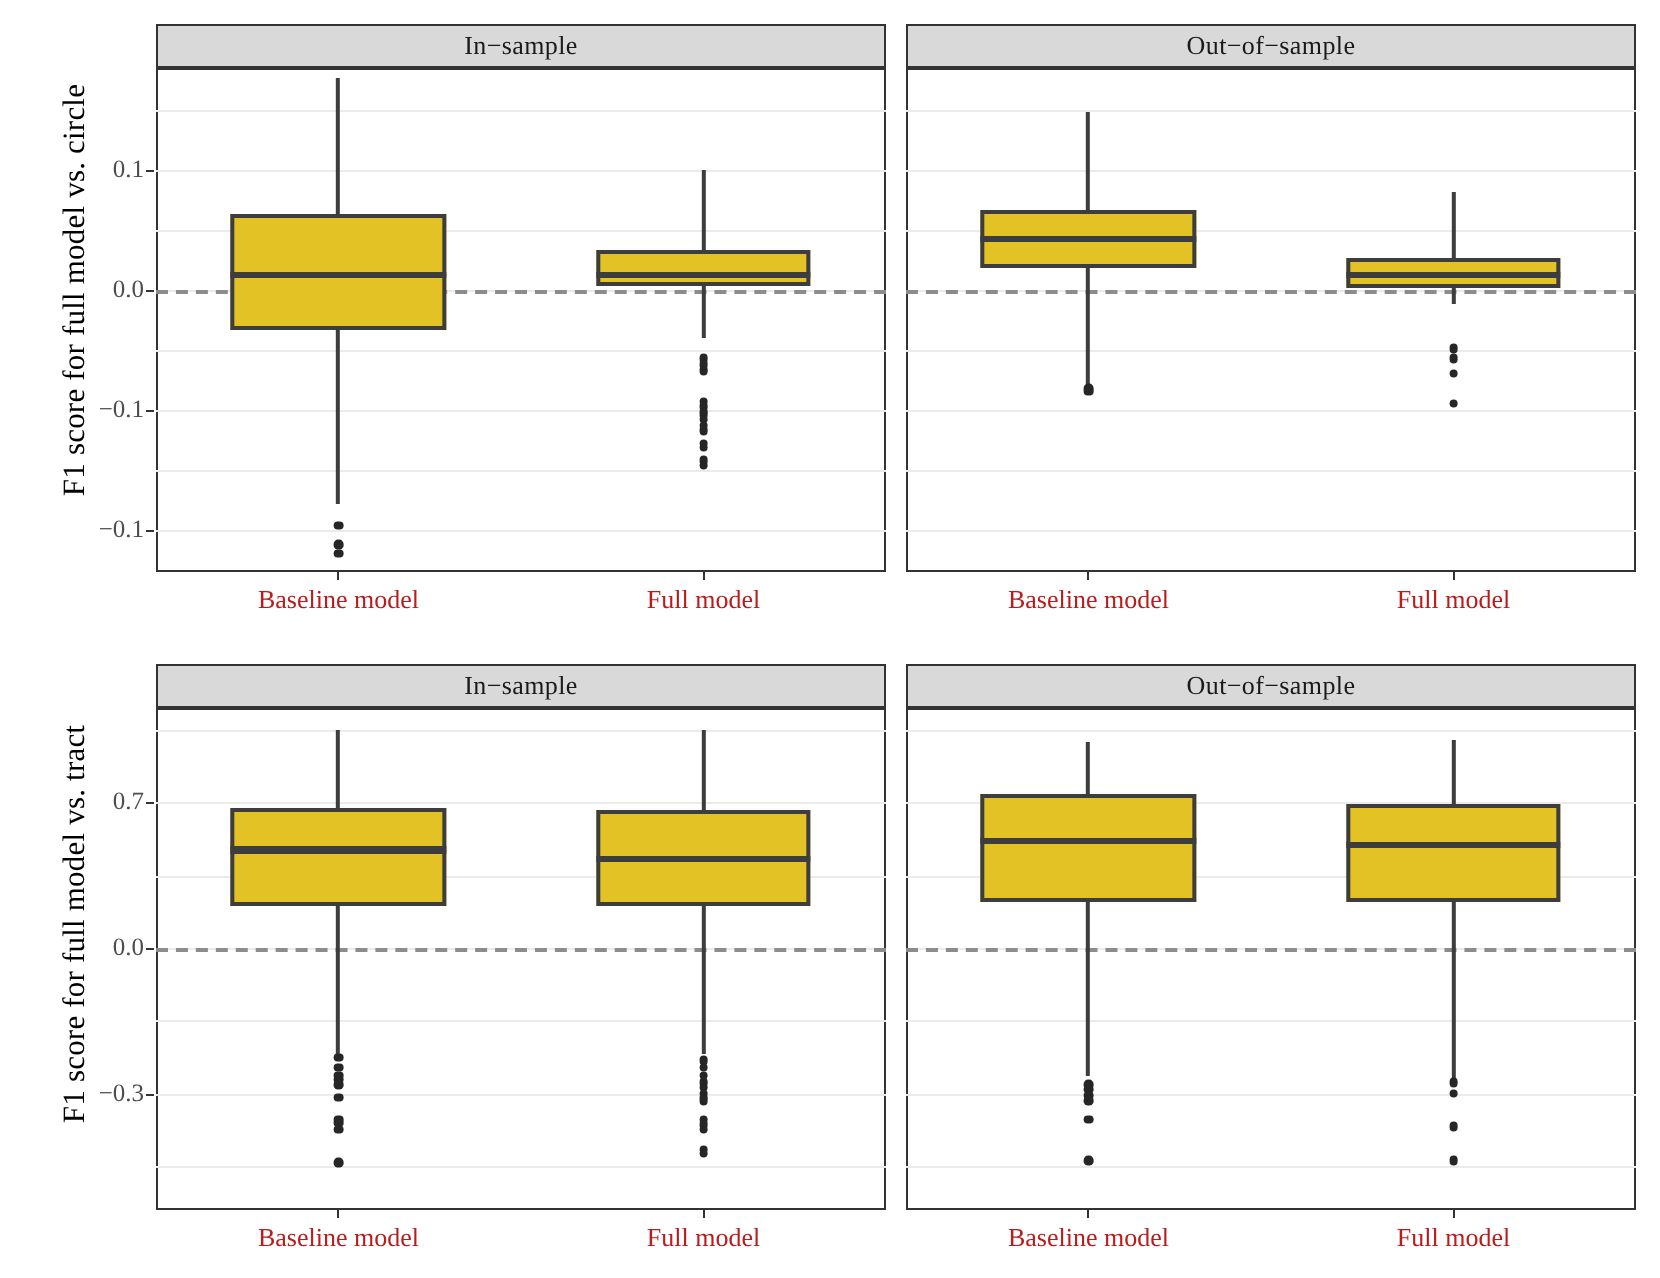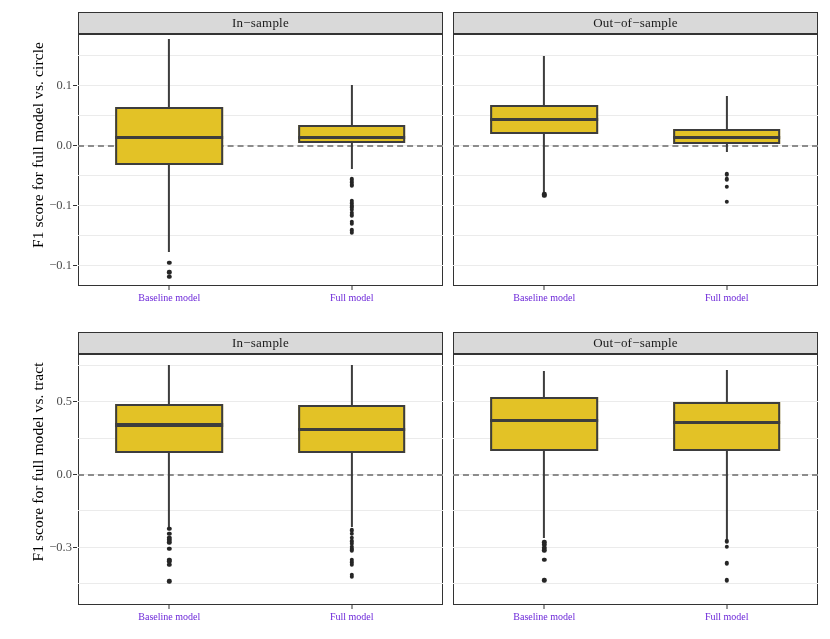--- a/index.html
+++ b/index.html
@@ -139,22 +139,22 @@
   
   .xtick-mark {
     position: absolute;
     width: 1px;
     height: 4px;
     background: #333333;
     transform: translateX(-50%);
   }
   .xtick-label {
     position: absolute;
-    font-size: 10px;
-    color: #6d28d9;
+    font-size: 13px;
+    color: #b91c1c;
     white-space: nowrap;
     transform: translateX(-50%);
   }
 </style>
 </head>
 <body>
 
 <div id="figure">
     <div class="facet-row row-top">
       <div class="axis-title">F1 score for full model vs. circle</div>
@@ -246,21 +246,21 @@
       <div class="xtick-label" style="left: 544.25px; top: 292px;">Baseline model</div>
       <div class="xtick-mark" style="left: 726.75px; top: 286px;"></div>
       <div class="xtick-label" style="left: 726.75px; top: 292px;">Full model</div>
     </div>
     <div class="facet-row row-bot">
       <div class="axis-title">F1 score for full model vs. tract</div>
       <div class="ytick-mark" style="top: 81.2899px;"></div>
       <div class="ytick-mark" style="top: 154.043px;"></div>
       <div class="ytick-mark" style="top: 226.797px;"></div>
       <div class="ytick-col">
-        <div class="ytick-label" style="top: 81.2899px;">0.5</div>
+        <div class="ytick-label" style="top: 81.2899px;">0.7</div>
         <div class="ytick-label" style="top: 154.043px;">0.0</div>
         <div class="ytick-label" style="top: 226.797px;">−0.3</div>
       </div>
       <div class="strip" style="left: 78px; top: 12px; width: 365px; height: 22px;">
         <span>In−sample</span>
       </div>
       <div class="panel" style="left: 78px; top: 34px; width: 365px; height: 251px;"></div>
       <div class="plotarea" style="left: 78px; top: 34px; width: 365px; height: 251px;">
         <div class="grid-line" style="top: 47.2899px;"></div>
         <div class="grid-line" style="top: 120.043px;"></div>

